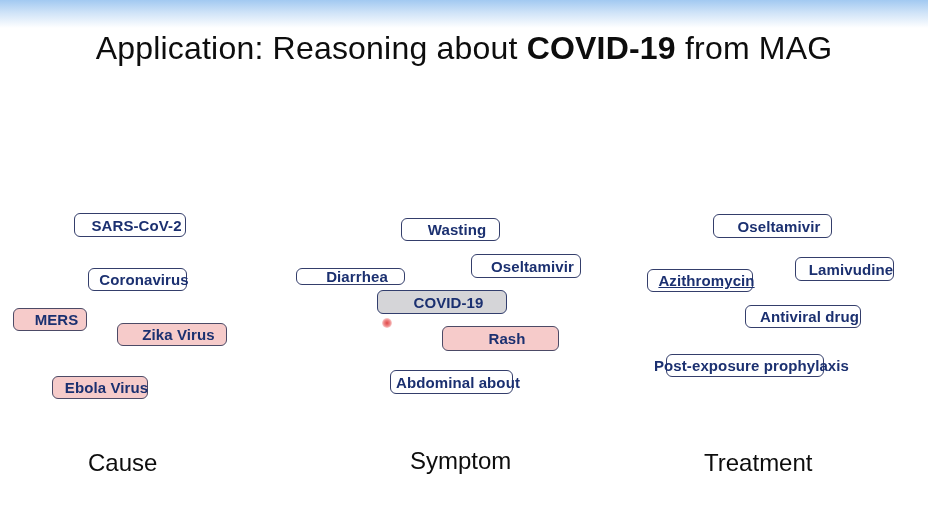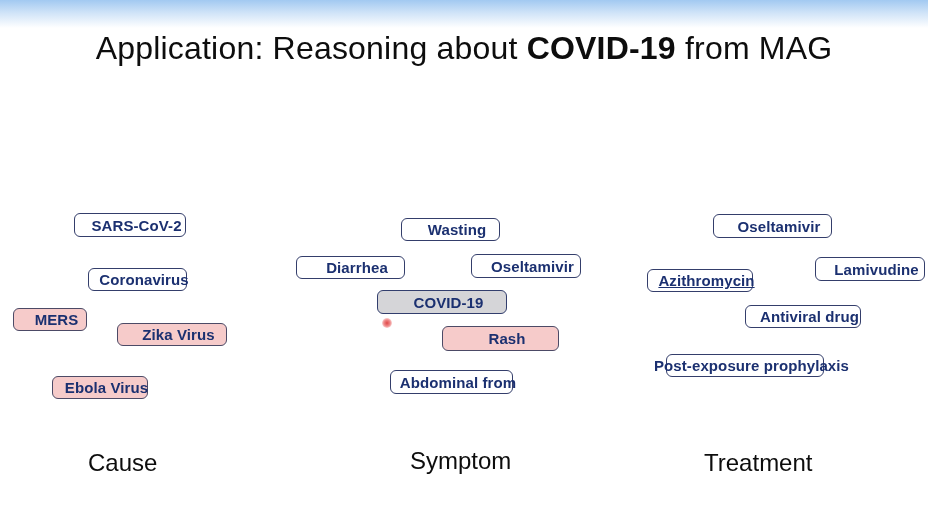--- a/index.html
+++ b/index.html
@@ -74,27 +74,27 @@
   <div class="slide-title"><span>Application: Reasoning about </span><b>COVID-19</b><span> from MAG</span></div>
 
   <div class="graph">
 
   <div class="node plain" style="left: 74px; top: 213px; width: 112px; height: 24px;">SARS-CoV-2</div>
       <div class="node plain" style="left: 88px; top: 268px; width: 99px; height: 23px;">Coronavirus</div>
       <div class="node pink" style="left: 13px; top: 308px; width: 74px; height: 23px;">MERS</div>
       <div class="node pink" style="left: 117px; top: 323px; width: 110px; height: 23px;">Zika Virus</div>
       <div class="node pink" style="left: 52px; top: 376px; width: 96px; height: 23px;">Ebola Virus</div>
       <div class="node plain" style="left: 401px; top: 218px; width: 99px; height: 23px;">Wasting</div>
-      <div class="node plain" style="left: 296px; top: 256px; width: 109px; height: 23px; border-radius: 6px;">Diarrhea</div>
+      <div class="node plain" style="left: 296px; top: 268px; width: 109px; height: 17px; border-radius: 6px;">Diarrhea</div>
       <div class="node plain" style="left: 471px; top: 254px; width: 110px; height: 24px;">Oseltamivir</div>
       <div class="node gray" style="left: 377px; top: 290px; width: 130px; height: 24px;">COVID-19</div>
       <div class="node pink" style="left: 442px; top: 326px; width: 117px; height: 25px;">Rash</div>
-      <div class="node plain" style="left: 390px; top: 370px; width: 123px; height: 24px;">Abdominal from</div>
+      <div class="node plain" style="left: 390px; top: 370px; width: 123px; height: 24px;">Abdominal about</div>
       <div class="node plain" style="left: 713px; top: 214px; width: 119px; height: 24px;">Oseltamivir</div>
-      <div class="node plain" style="left: 815px; top: 257px; width: 110px; height: 24px;">Lamivudine</div>
+      <div class="node plain" style="left: 795px; top: 257px; width: 99px; height: 24px;">Lamivudine</div>
       <div class="node plain" style="left: 647px; top: 269px; width: 106px; height: 23px; text-decoration: underline;">Azithromycin</div>
       <div class="node plain" style="left: 745px; top: 305px; width: 116px; height: 23px;">Antiviral drug</div>
       <div class="node plain" style="left: 666px; top: 354px; width: 158px; height: 23px;">Post-exposure prophylaxis</div>
       <div class="group-label" style="left: 88px; top: 449px;">Cause</div>
       <div class="group-label" style="left: 410px; top: 447px;">Symptom</div>
       <div class="group-label" style="left: 704px; top: 449px;">Treatment</div>
       <div class="laser-dot" style="left: 382px; top: 318px;"></div>
     </div>
 
 </div>

